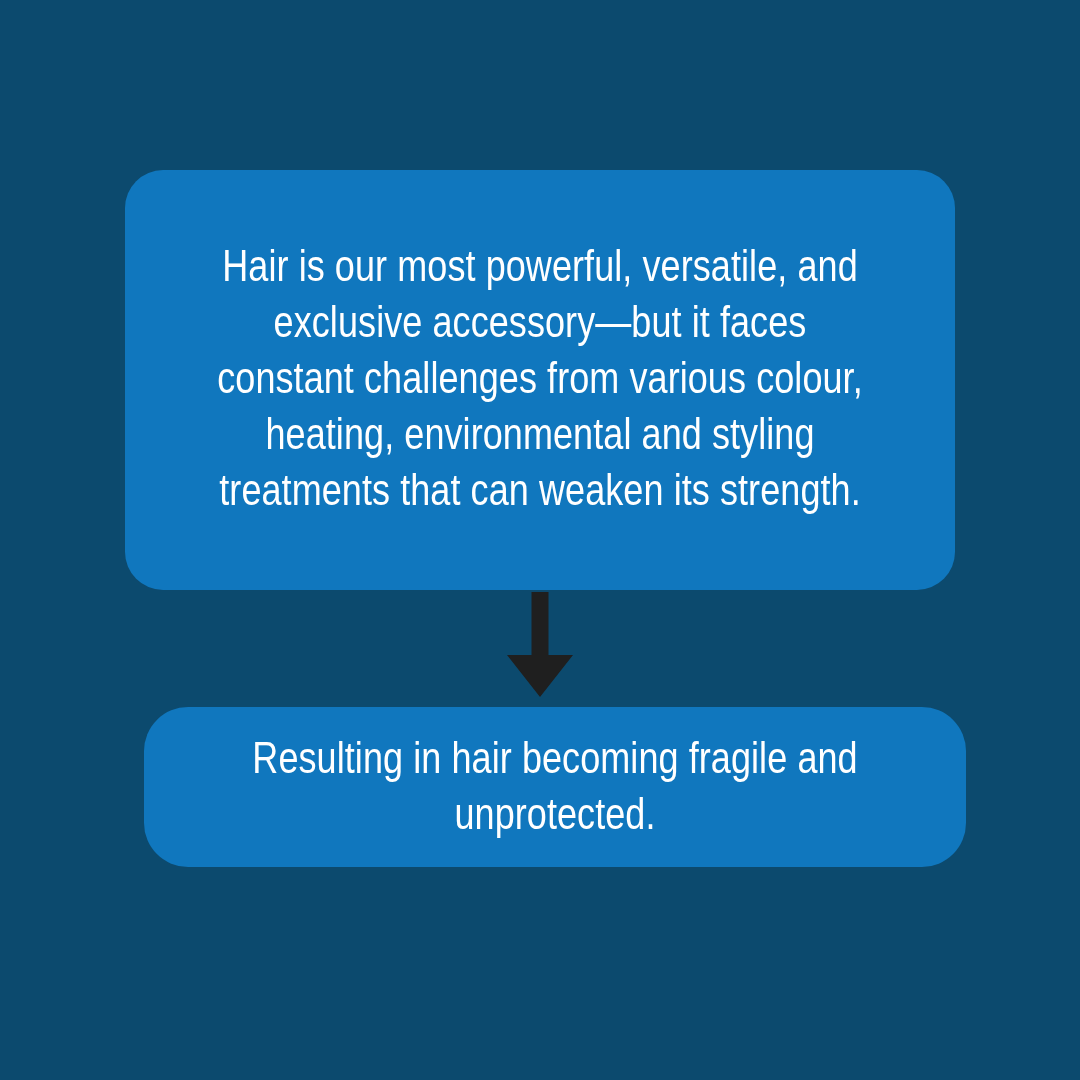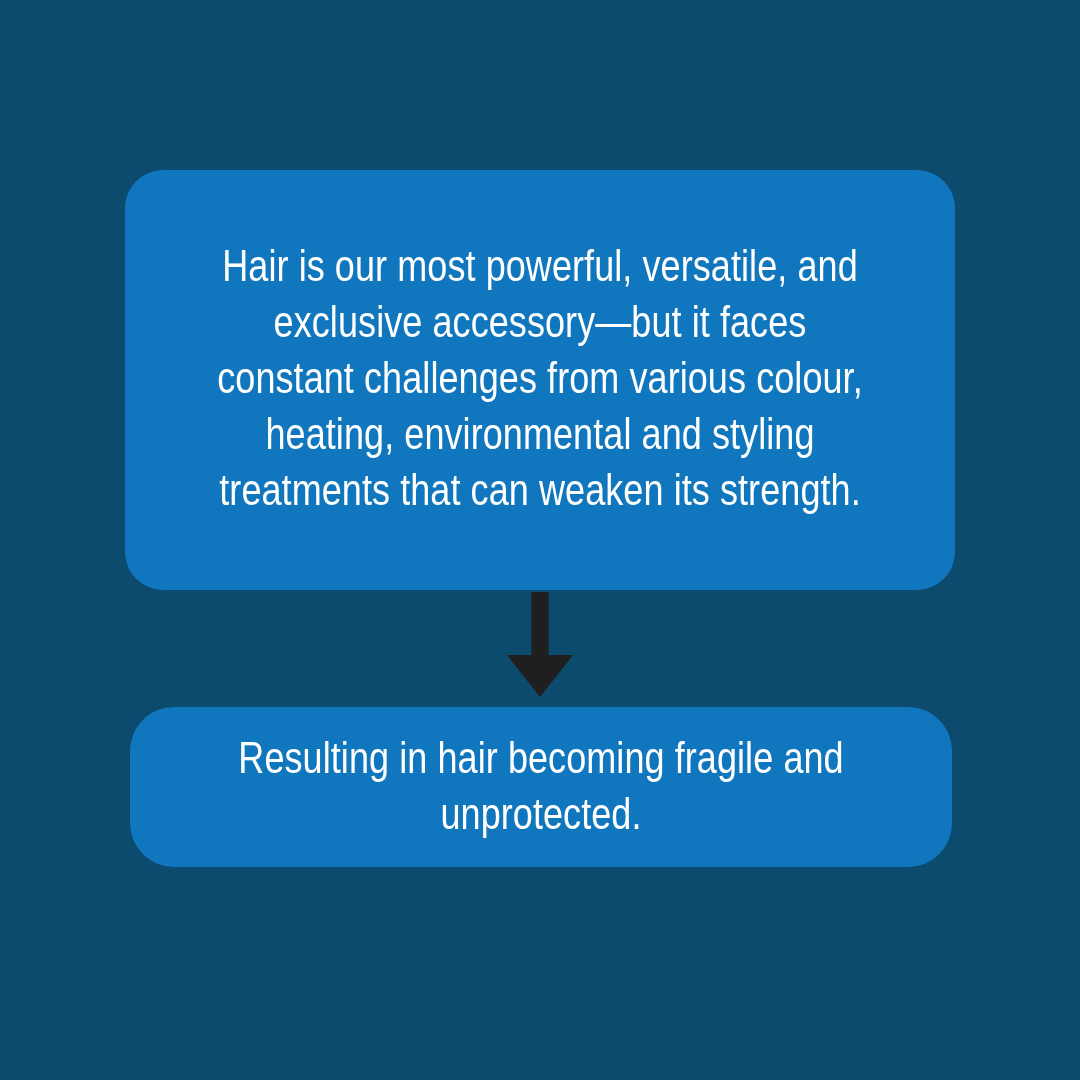--- a/index.html
+++ b/index.html
@@ -35,21 +35,21 @@
 
   .flow-box.box-problem {
     left: 125px;
     top: 170px;
     width: 830px;
     height: 420px;
     border-radius: 38px;
   }
 
   .flow-box.box-result {
-    left: 130px;
+    left: 144px;
     top: 707px;
     width: 822px;
     height: 160px;
     border-radius: 44px;
   }
 
   
   .box-text {
     color: #ffffff;
     font-family: "Liberation Sans", sans-serif;

